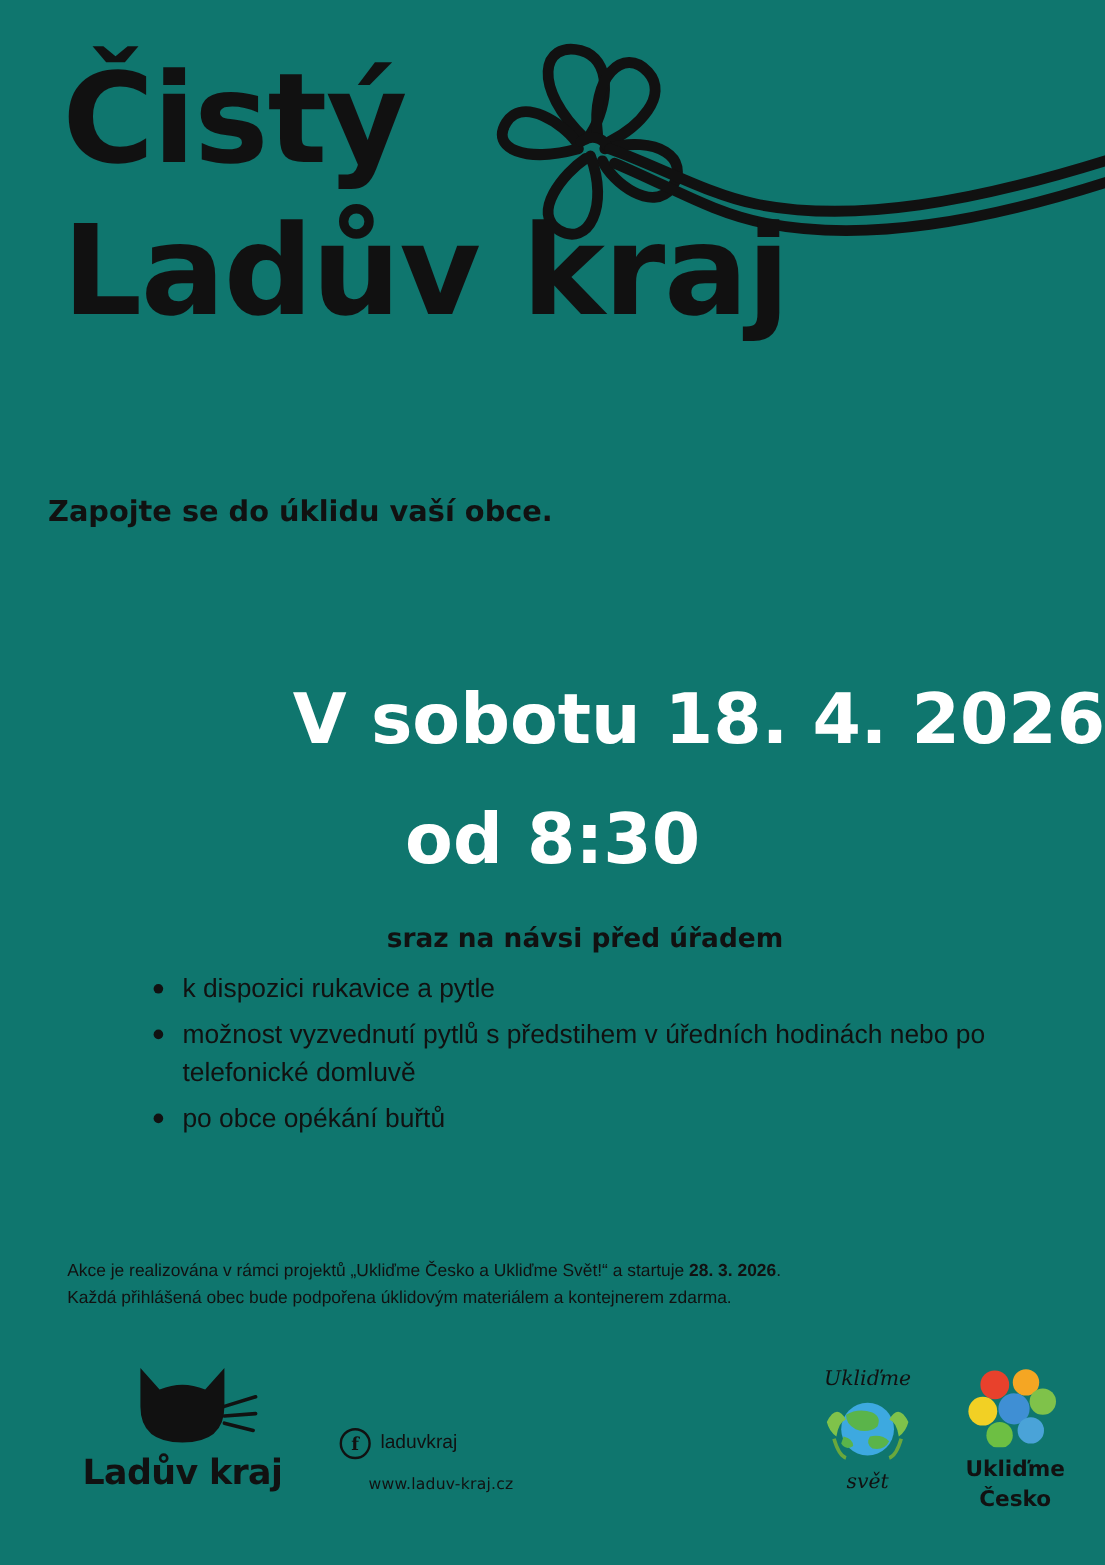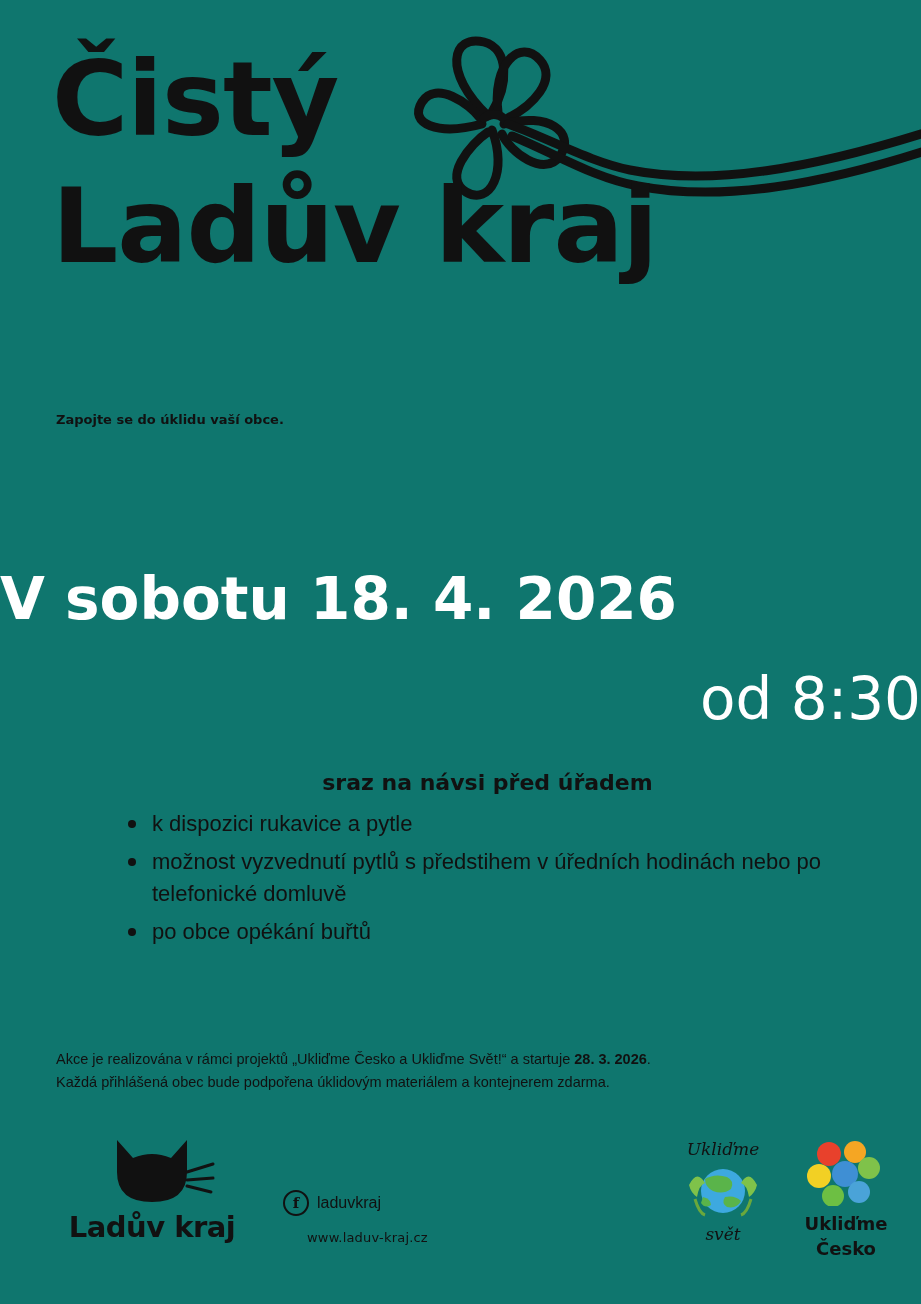--- a/index.html
+++ b/index.html
@@ -53,23 +53,23 @@
     white-space: nowrap;
   }
   .title-line.second {
     margin-top: 4px;
   }
 
   
   .tagline {
     position: absolute;
     top: 412px;
-    left: 56px;
-    font-family: "DejaVu Sans", sans-serif;
-    font-size: 13px;
+    left: 40px;
+    font-family: "DejaVu Sans", sans-serif;
+    font-size: 24px;
     font-weight: bold;
     color: #111111;
   }
 
   
   .village {
     position: absolute;
     top: 480px;
     left: 0;
     width: 921px;
@@ -77,34 +77,34 @@
     font-family: "DejaVu Sans", sans-serif;
     font-weight: bold;
     font-size: 56px;
     color: #111111;
   }
   .date {
     position: absolute;
     top: 565px;
     left: 0;
     width: 921px;
-    text-align: left;
+    text-align: right;
     font-family: "DejaVu Sans", sans-serif;
     font-weight: bold;
     font-size: 58px;
     color: #ffffff;
   }
   .time {
     position: absolute;
     top: 665px;
     left: 0;
     width: 921px;
-    text-align: right;
-    font-family: "DejaVu Sans", sans-serif;
-    font-weight: normal;
+    text-align: center;
+    font-family: "DejaVu Sans", sans-serif;
+    font-weight: bold;
     font-size: 58px;
     color: #ffffff;
   }
 
   
   .meeting {
     position: absolute;
     top: 770px;
     left: 0;
     width: 921px;

